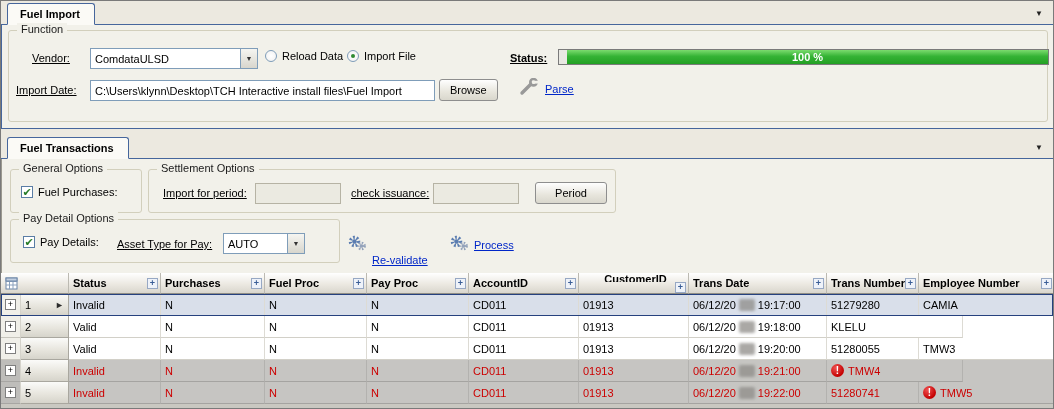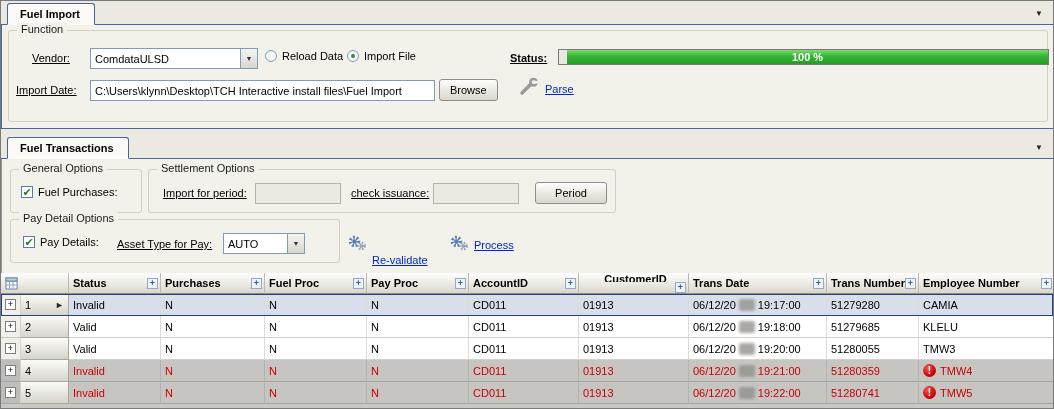--- a/index.html
+++ b/index.html
@@ -292,21 +292,20 @@
           <div class="dc" style="width: 104px;">N</div>
           <div class="dc" style="width: 102px;">N</div>
           <div class="dc" style="width: 102px;">N</div>
           <div class="dc" style="width: 110px;">CD011</div>
           <div class="dc" style="width: 110px;">01913</div>
           <div class="dc" style="width: 138px;">
             <span>06/12/20</span>
             <span class="redact"></span>
             <span>19:18:00</span>
           </div>
-          <div class="dc" style="width: 92px;">51279685</div>
           <div class="dc" style="width: 136px;">
             <span>KLELU</span>
           </div>
         </div>
         <div class="g-row">
           <div class="xc">
             <span class="plusbox">+</span>
           </div>
           <div class="nc">
             <span>3</span>
@@ -338,21 +337,20 @@
           <div class="dc" style="width: 104px;">N</div>
           <div class="dc" style="width: 102px;">N</div>
           <div class="dc" style="width: 102px;">N</div>
           <div class="dc" style="width: 110px;">CD011</div>
           <div class="dc" style="width: 110px;">01913</div>
           <div class="dc" style="width: 138px;">
             <span>06/12/20</span>
             <span class="redact"></span>
             <span>19:21:00</span>
           </div>
-          <div class="dc" style="width: 92px;">51280359</div>
           <div class="dc" style="width: 136px;">
             <span class="erricon">!</span>
             <span>TMW4</span>
           </div>
         </div>
         <div class="g-row error">
           <div class="xc">
             <span class="plusbox">+</span>
           </div>
           <div class="nc">

